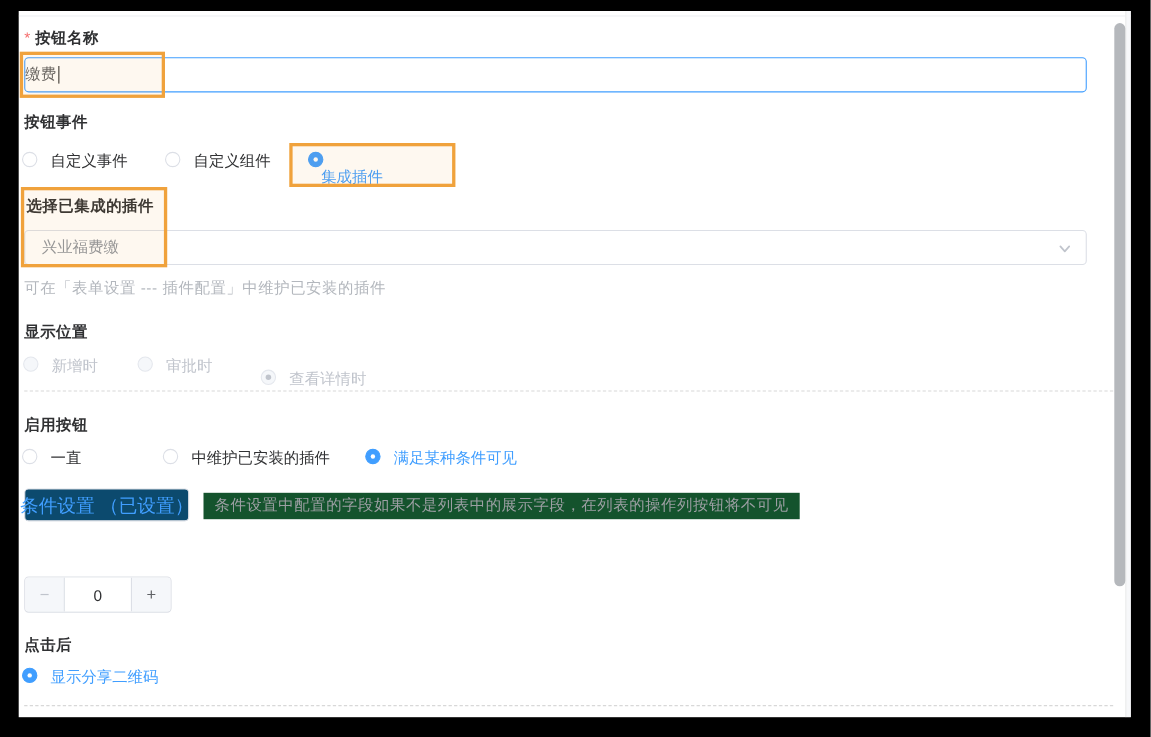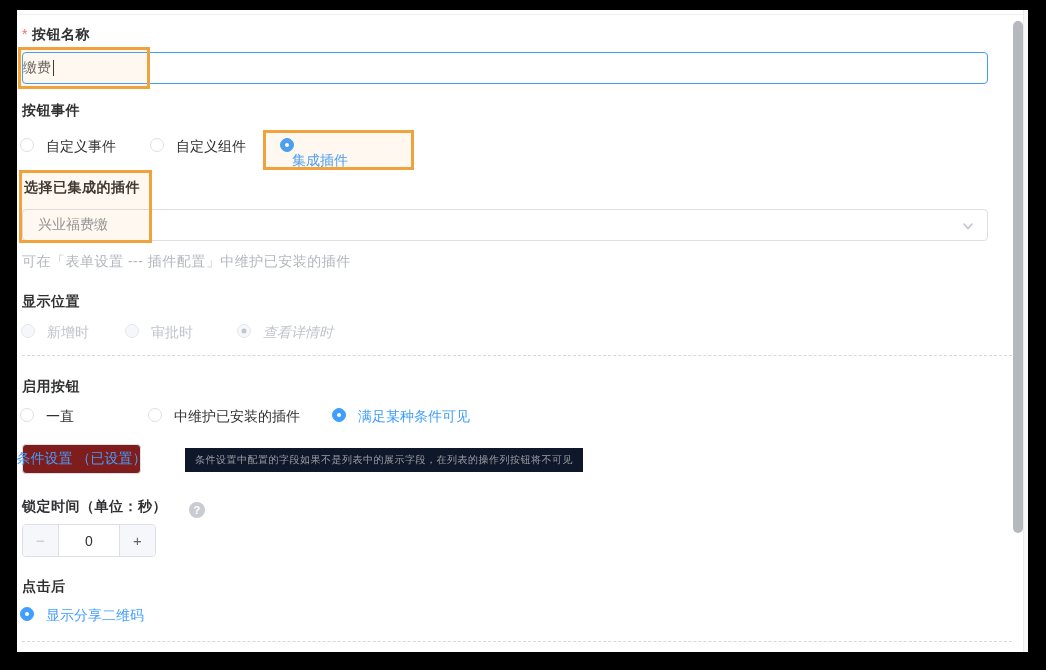--- a/index.html
+++ b/index.html
@@ -60,29 +60,29 @@
     display:flex; align-items:center; padding:0 30px 0 15px;
     font-size:14px; color:#8f959e;
   }
   .select-arrow { position:absolute; right:12px; top:9px; width:14px; height:14px; }
 
   .hint { position:absolute; left:5px; font-size:14px; color:#b3b7bd; white-space:nowrap; letter-spacing:0.5px; }
 
   .dash-divider { position:absolute; left:5px; width:990px; height:0; border-top:1px dashed #d8d8d8; }
 
   .cond-btn {
-    position:absolute; left:5px; top:434px; width:119px; height:30px;
-    border:1px solid #dcdfe6; border-radius:4px; background:#7f1d1d;
+    position:absolute; left:5px; top:434px; width:150px; height:30px;
+    border:1px solid #dcdfe6; border-radius:4px; background:#0c4a6e;
     display:flex; align-items:center; justify-content:center;
-    font-size:14px; color:#409eff; white-space:nowrap; cursor:pointer;
+    font-size:17px; color:#409eff; white-space:nowrap; cursor:pointer;
   }
   .cond-hint {
     position:absolute; left:168px; top:438px; height:24px;
-    background:#0f172a; display:flex; align-items:center; padding:0 10px;
-    font-size:10px; color:#9c9fa3; white-space:nowrap; letter-spacing:0.5px;
+    background:#14532d; display:flex; align-items:center; padding:0 10px;
+    font-size:14px; color:#9c9fa3; white-space:nowrap; letter-spacing:0.5px;
   }
 
   .help-icon {
     display:inline-flex; width:16px; height:16px; border-radius:50%;
     background:#c8cbd1; color:#fff; font-size:11px; font-weight:700;
     align-items:center; justify-content:center; margin-left:22px; vertical-align:-3px;
   }
 
   .stepper {
     position:absolute; left:5px; top:514px; width:134px; height:33px;
@@ -151,21 +151,21 @@
 
   <div class="field-label" style="top:283px;">显示位置</div>
   <div class="radio-group" style="left:4px; top:314px;">
     <span class="radio disabled"></span>
     <span class="radio-label muted">新增时</span>
   </div>
   <div class="radio-group" style="left:108px; top:314px;">
     <span class="radio disabled"></span>
     <span class="radio-label muted">审批时</span>
   </div>
-  <div class="radio-group" style="left:220px; top:314px;font-style:italic;">
+  <div class="radio-group" style="left:220px; top:326px;">
     <span class="radio disabled checked-disabled"></span>
     <span class="radio-label muted">查看详情时</span>
   </div>
   <div class="dash-divider" style="top:345px;"></div>
 
   <div class="field-label" style="top:368px;">启用按钮</div>
   <div class="radio-group" style="left:3px; top:398px;">
     <span class="radio"></span>
     <span class="radio-label">一直</span>
   </div>
@@ -173,23 +173,20 @@
     <span class="radio"></span>
     <span class="radio-label">中维护已安装的插件</span>
   </div>
   <div class="radio-group" style="left:315px; top:398px;">
     <span class="radio checked"></span>
     <span class="radio-label active">满足某种条件可见</span>
   </div>
   <div class="cond-btn">条件设置 （已设置）</div>
   <div class="cond-hint">条件设置中配置的字段如果不是列表中的展示字段，在列表的操作列按钮将不可见</div>
 
-  <div class="field-label" style="top:488px;">
-    <span>锁定时间（单位：秒）</span><span class="help-icon">?</span>
-  </div>
   <div class="stepper">
     <div class="step-btn minus">−</div>
     <div class="step-value">0</div>
     <div class="step-btn plus">+</div>
   </div>
 
   <div class="field-label" style="top:568px;">点击后</div>
   <div class="radio-group" style="left:3px; top:597px;">
     <span class="radio checked"></span>
     <span class="radio-label active">显示分享二维码</span>

